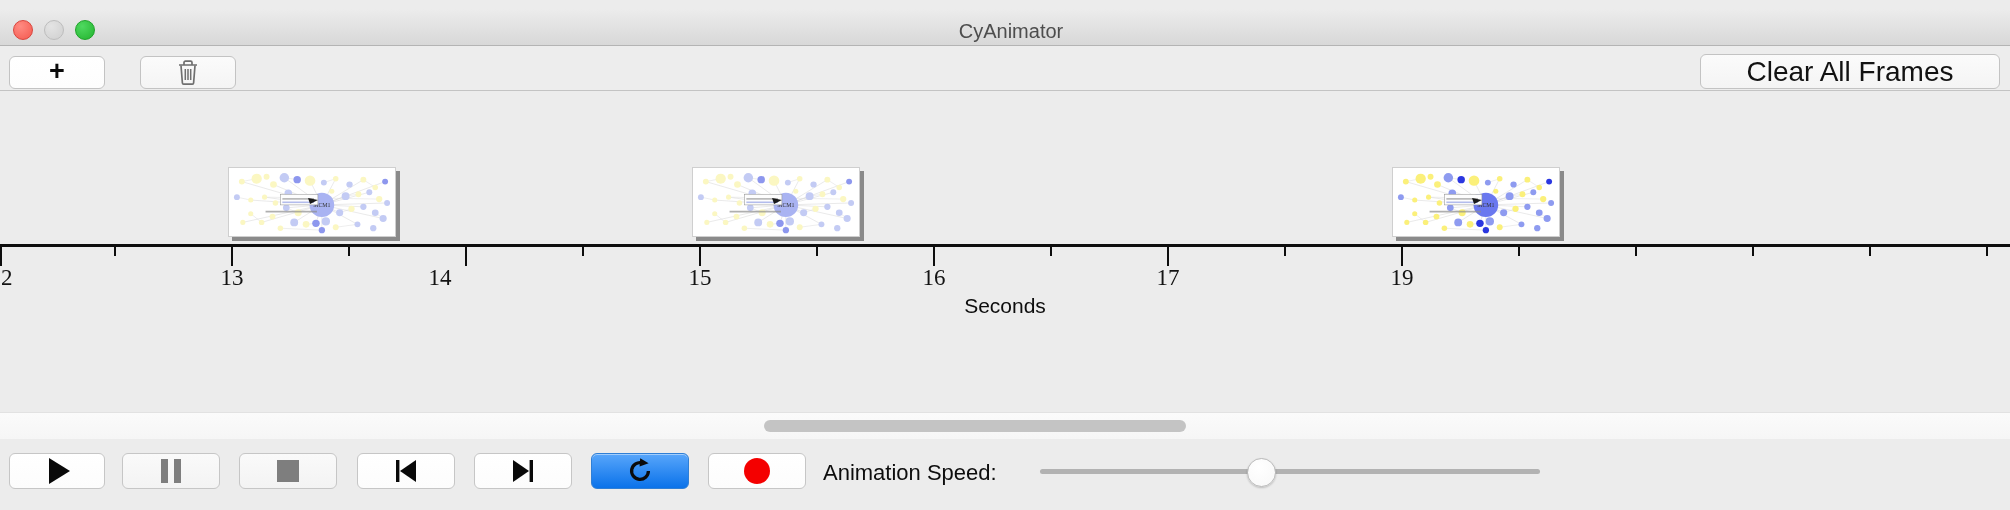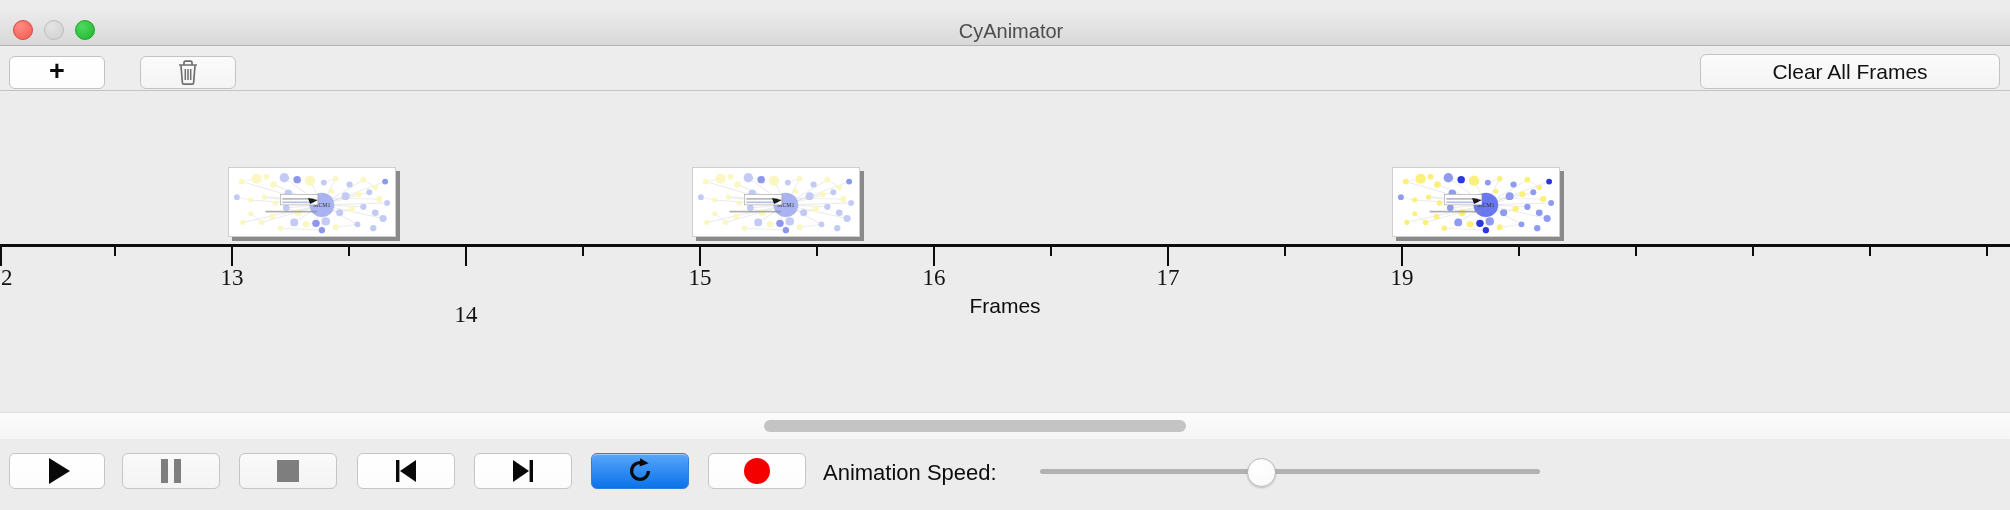--- a/index.html
+++ b/index.html
@@ -48,21 +48,21 @@
   .toolbar{position:absolute;left:0;top:46px;width:2010px;height:44px;
     background:#ededed;border-bottom:1px solid #c3c3c3;}
   .btn{position:absolute;border-radius:6px;border:1px solid #c3c3c3;
     box-sizing:border-box;display:flex;align-items:center;justify-content:center;
     cursor:default;}
   .btn.white{background:linear-gradient(#ffffff,#fdfdfd);}
   .btn.faint{background:linear-gradient(#fbfbfb,#f4f4f4);}
   #add-btn{left:9px;top:10px;width:96px;height:33px;}
   #del-btn{left:140px;top:10px;width:96px;height:33px;}
   #clear-btn{left:1700px;top:8px;width:300px;height:35px;
-    font-size:21px;color:#121212;}
+    font-size:28px;color:#121212;}
   .plus{font-size:27px;font-weight:bold;color:#0b0b0b;line-height:1;
     margin-top:-3px;}
 
   
   .timeline{position:absolute;left:0;top:91px;width:2010px;height:320px;
     background:#ececec;overflow:hidden;}
   .ruler-line{position:absolute;left:0;top:153px;width:2010px;height:3px;
     background:#0d0d0d;}
   .tick{position:absolute;width:2px;background:#0d0d0d;}
   .tick.major{top:153px;height:22px;}
@@ -153,21 +153,21 @@
   <div class="timeline">
     <div class="ruler-line"></div>
     <div id="ticks">
         <div class="tick major" style="left: 0px;"></div>
         <div class="ticklabel" style="left: 1px;">12</div>
         <div class="tick minor" style="left: 114px;"></div>
         <div class="tick major" style="left: 231px;"></div>
         <div class="ticklabel" style="left: 232px;">13</div>
         <div class="tick minor" style="left: 348px;"></div>
         <div class="tick major" style="left: 465px;"></div>
-        <div class="ticklabel" style="left: 466px; margin-top: 37px;">14</div>
+        <div class="ticklabel" style="left: 440px;">14</div>
         <div class="tick minor" style="left: 582px;"></div>
         <div class="tick major" style="left: 699px;"></div>
         <div class="ticklabel" style="left: 700px;">15</div>
         <div class="tick minor" style="left: 816px;"></div>
         <div class="tick major" style="left: 933px;"></div>
         <div class="ticklabel" style="left: 934px;">16</div>
         <div class="tick minor" style="left: 1050px;"></div>
         <div class="tick major" style="left: 1167px;"></div>
         <div class="ticklabel" style="left: 1168px;">17</div>
         <div class="tick minor" style="left: 1284px;"></div>
@@ -465,21 +465,21 @@
               <circle cx="160" cy="36" r="3" fill="#8e9bf0"></circle>
               <rect x="52" y="27" width="38" height="11" fill="#fdfdfd" stroke="#8b8b8b" stroke-width="0.5"></rect>
               <rect x="54" y="31" width="32" height="1.6" fill="#9a9a9a" opacity="0.75"></rect>
               <rect x="54" y="34.5" width="32" height="1.6" fill="#9aa5e6" opacity="0.75"></rect>
               <polygon points="90,33 82,37 80,31" fill="#1a1a1a"></polygon>
               <rect x="37" y="44" width="52" height="1.8" fill="#8d8d8d" opacity="0.7"></rect>
             </svg>
           </div>
         </div>
       </div>
-    <div class="axis-title">Frames</div>
+    <div class="axis-title">Seconds</div>
   </div>
 
   <div class="hscroll">
     <div class="hthumb" style="left: 763.8px; width: 422.1px;"></div>
   </div>
 
   <div class="playbar">
     <div class="pbtn on" id="play-btn">
       <span class="ico-play"></span>
     </div>

